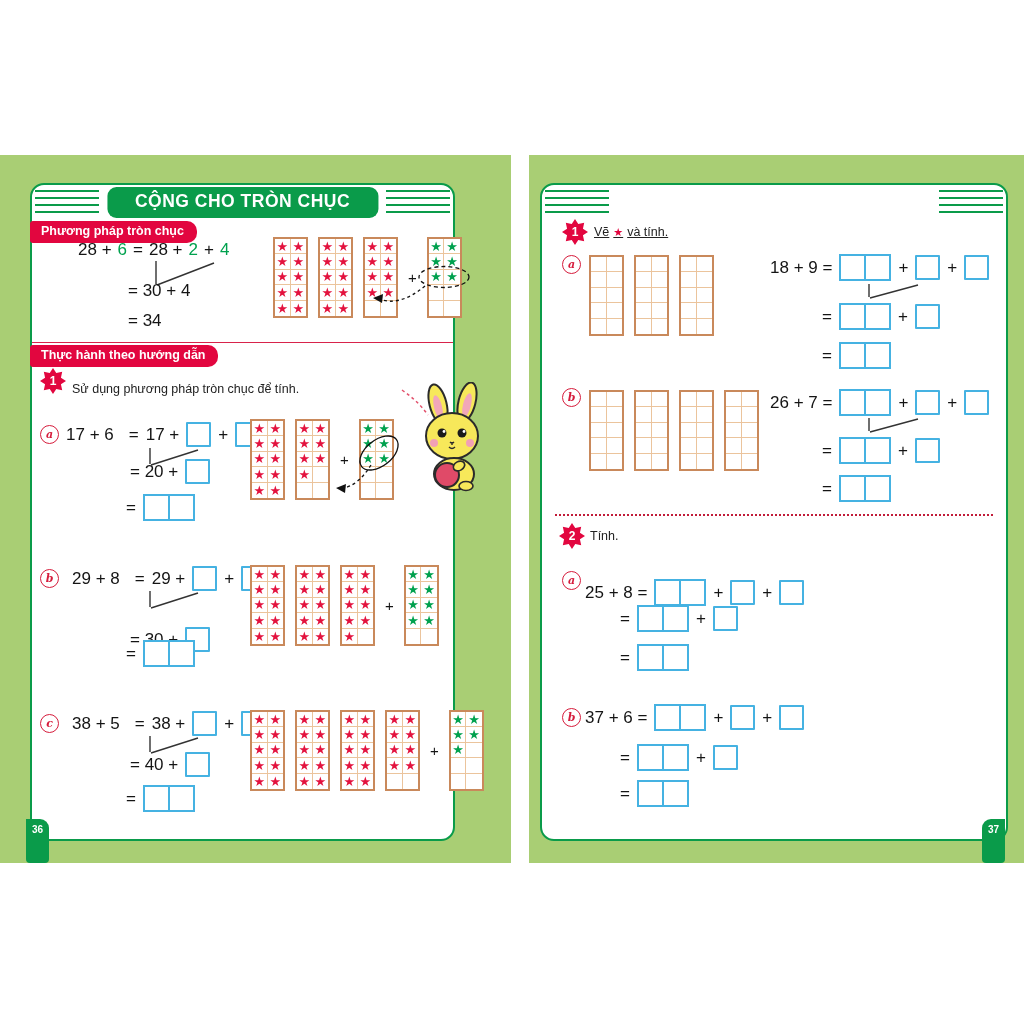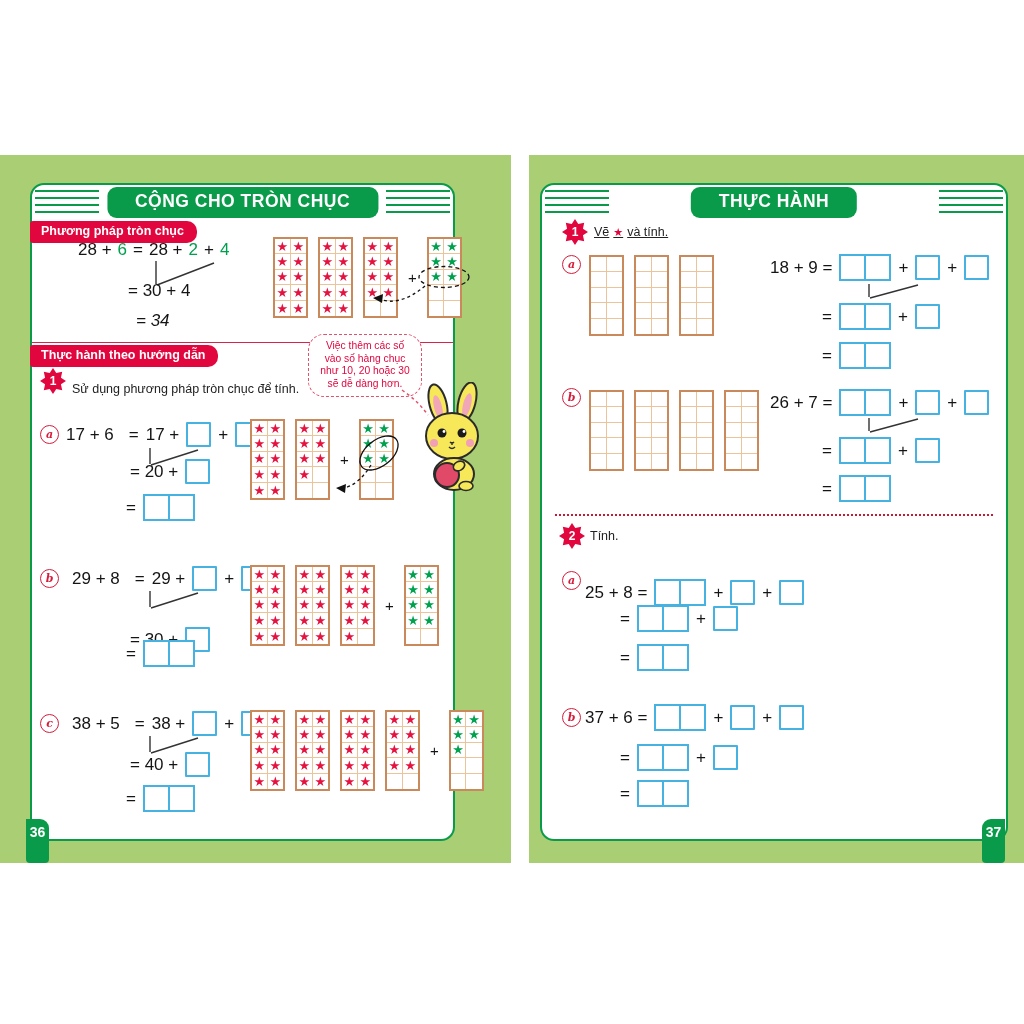--- a/index.html
+++ b/index.html
@@ -1,20 +1,20 @@
 <!DOCTYPE html>
 <html><head>
 <meta charset="utf-8">
 <style>
   html,body{margin:0;padding:0;background:#fff;font-family:"Liberation Sans",sans-serif;}
   .canvas{position:relative;width:1024px;height:1024px;background:#fff;overflow:hidden;}
   .bg{position:absolute;top:155px;height:708px;background:#A9CE74;}
   .bg-left{left:0;width:511px;}
   .bg-right{left:529px;width:495px;}
-  .tab{position:absolute;width:23px;height:44px;background:#0A9B4A;color:#fff;font-size:14px;
+  .tab{position:absolute;width:23px;height:44px;background:#0A9B4A;color:#fff;font-size:10px;
        font-weight:bold;text-align:center;padding-top:5px;box-sizing:border-box;z-index:4;}
   .tab-left{left:26px;top:819px;border-radius:0 9px 4px 4px;}
   .tab-right{left:982px;top:819px;border-radius:9px 0 4px 4px;}
   .page{position:absolute;top:183px;height:658px;background:#fff;border:2.5px solid #0A9B4A;
         border-radius:14px;box-sizing:border-box;z-index:2;}
   .page-left{left:30px;width:425px;}
   .page-right{left:540px;width:468px;}
   .banner{position:absolute;top:2px;left:50%;transform:translateX(-50%);background:#0A9B4A;color:#fff;
           font-weight:bold;font-size:17.5px;letter-spacing:.5px;padding:4px 28px 6px;border-radius:9px;
           white-space:nowrap;z-index:2;}
@@ -94,21 +94,21 @@
       <span class="eqtext gnum">2</span>
       <span class="eqtext">+</span>
       <span class="eqtext gnum">4</span>
     </div>
     <svg class="vsplit" style="left:112px;top:76px;" width="76" height="27" viewBox="0 0 76 27">
         <path d="M12 0 L12 23 M70 2 L13 24"></path>
       </svg>
     <div class="mline" style="left:96px;top:96px;">
       <span class="eqtext">= 30 + 4</span>
     </div>
-    <div class="mline" style="left:104px;top:126px;font-style:italic;">
+    <div class="mline" style="left:96px;top:126px;">
       <span class="eqtext">= 34</span>
     </div>
 
     <div class="gridrow" style="left:241px;top:52px;">
       <div class="tenframe">
           <div class="cell">
             <span class="star sr">★</span>
           </div>
           <div class="cell">
             <span class="star sr">★</span>
@@ -228,26 +228,20 @@
           <ellipse class="ring ringdash" cx="79" cy="42" rx="25" ry="10.5"></ellipse>
           <path class="dash" d="M60 51 C 42 66, 26 69, 15 64"></path>
           <polygon points="8,63 18,59 17,68" fill="#111"></polygon>
         </svg>
       </div>
     </div>
 
     <div class="redline"></div>
     <div class="tag" style="top:160px;">Thực hành theo hướng dẫn</div>
 
-    <div class="bubble">
-      <span>Việc thêm các số</span>
-      <span>vào số hàng chục</span>
-      <span>như 10, 20 hoặc 30</span>
-      <span>sẽ dễ dàng hơn.</span>
-    </div>
     <svg class="tail" width="34" height="28" viewBox="0 0 34 28">
       <path d="M4 1 C14 8 22 15 30 26" stroke="#E2506B" stroke-width="1.5" stroke-dasharray="3 3" fill="none"></path>
     </svg>
     <svg class="rabbit" width="76" height="110" viewBox="0 0 76 110">
       <ellipse cx="24" cy="22" rx="8.5" ry="20" fill="#F7E85A" stroke="#2b2b2b" stroke-width="2" transform="rotate(-14 24 22)"></ellipse>
       <ellipse cx="24" cy="25" rx="4" ry="12" fill="#F2A7B9" transform="rotate(-14 24 25)"></ellipse>
       <ellipse cx="53" cy="20" rx="8.5" ry="20" fill="#F7E85A" stroke="#2b2b2b" stroke-width="2" transform="rotate(14 53 20)"></ellipse>
       <ellipse cx="53" cy="23" rx="4" ry="12" fill="#F2A7B9" transform="rotate(14 53 23)"></ellipse>
       <ellipse cx="38" cy="54" rx="26" ry="23" fill="#F7E85A" stroke="#2b2b2b" stroke-width="2"></ellipse>
       <circle cx="28" cy="51" r="4.5" fill="#1b1b1b"></circle>
@@ -702,21 +696,20 @@
           <div class="cell"></div>
           <div class="cell"></div>
           <div class="cell"></div>
           <div class="cell"></div>
         </div>
     </div>
   </div>
 
   <div class="page page-right">
     <div class="stripes stripes-l"></div>
-    <div class="banner">THỰC HÀNH</div>
     <div class="stripes stripes-r"></div>
 
     <div class="badge" style="left:20px;top:34px;">1</div>
     <div class="instr" style="left:52px;top:40px;text-decoration:underline;">
       <span>Vẽ</span>
       <span class="red-star">★</span>
       <span>và tính.</span>
     </div>
 
     <span class="marker rmarker" style="left:20px;top:70px;">a</span>

